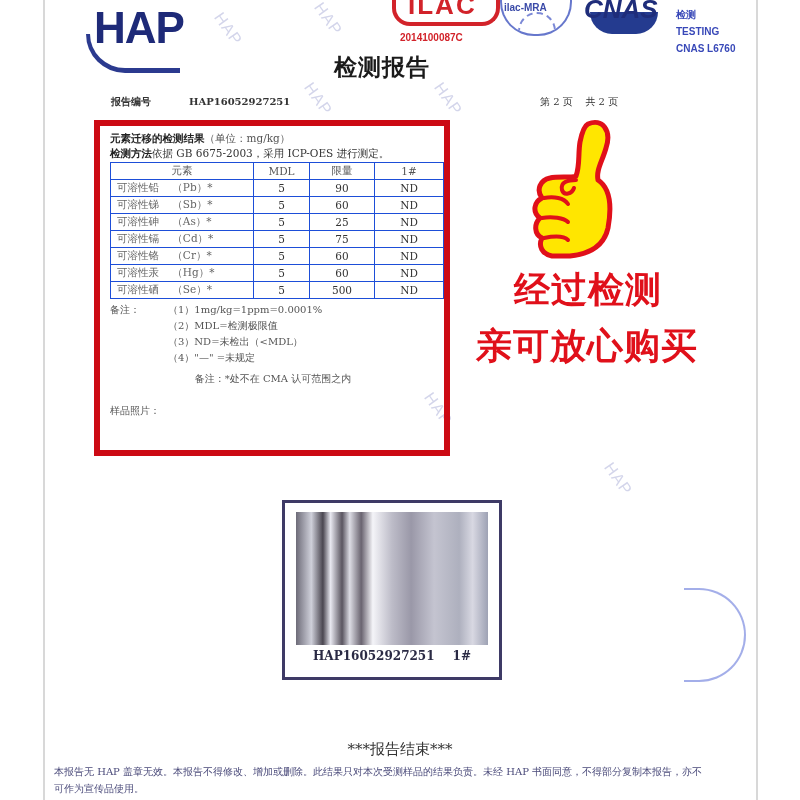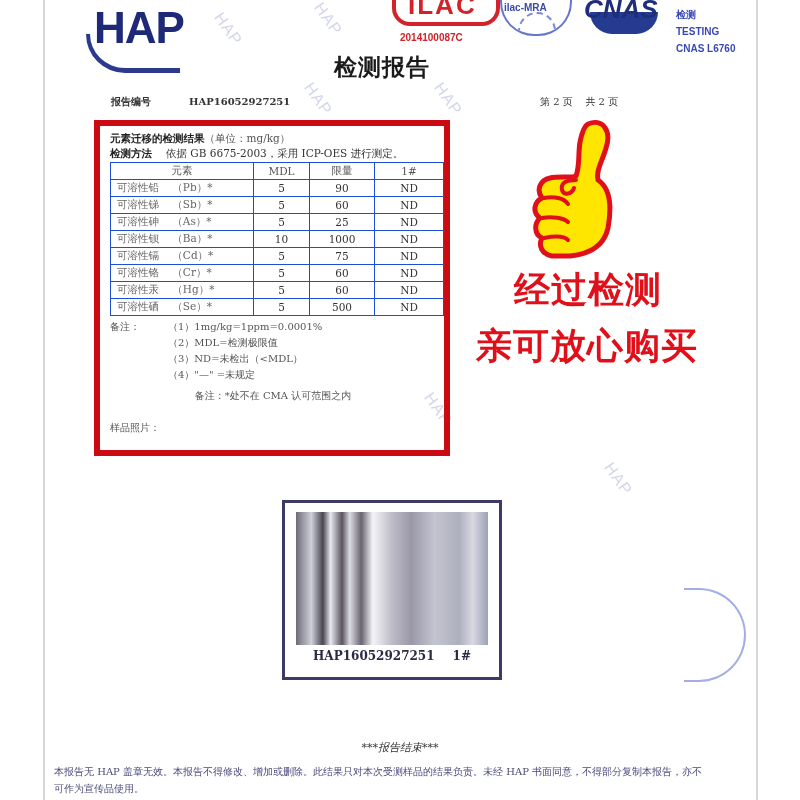--- a/index.html
+++ b/index.html
@@ -31,21 +31,21 @@
   .title { left:334px; top:52px; font-family:"DejaVu Sans",sans-serif; font-weight:bold; font-size:23px; color:#1a1a1a; letter-spacing:1px; }
   .report-no { left:111px; top:95px; font-size:10px; font-weight:bold; color:#333; }
   .report-no .v { margin-left:38px; }
   .page-no { left:540px; top:95px; font-size:10px; color:#333; }
   
   .redbox { left:94px; top:120px; width:356px; height:336px; border:6px solid #cc0a14; box-sizing:border-box; }
   .rb-inner { position:absolute; left:10px; top:6px; right:8px; font-size:10px; color:#333; }
   .rb-h1 { font-weight:bold; font-size:10.5px; color:#222; }
   .rb-h1 .u { font-weight:normal; color:#555; }
   .rb-h2 { margin-top:1px; font-size:10.5px; }
-  .rb-h2 b { color:#222; margin-right:14px; }
+  .rb-h2 b { color:#222; }
   table.res { border-collapse:collapse; width:334px; margin-top:1px; font-size:10.5px; }
   table.res th, table.res td { border:1px solid #1d4ed8; height:16px; padding:0; text-align:center; font-weight:normal; color:#333; }
   table.res th { color:#555; }
   table.res td.el { text-align:left; padding-left:6px; color:#666; white-space:pre; }
   .notes { margin-top:3px; font-size:10px; color:#555; line-height:16px; }
   .notes .lbl { display:inline-block; width:58px; }
   .notes .ind { padding-left:58px; }
   .cma-note { margin-top:6px; font-size:10px; color:#555;text-align:center; }
   .photo-lbl { margin-top:18px; font-size:10px; color:#555; }
   
@@ -54,21 +54,21 @@
   .promo1 { left:514px; top:266px; font-size:36px; }
   .promo2 { left:476px; top:322px; font-size:36px; }
   
   .photo-frame { left:282px; top:500px; width:220px; height:180px; border:3px solid #3e3a66; box-sizing:border-box; background:#fff; }
   .photo-img { position:absolute; left:11px; top:9px; width:192px; height:133px;
                background:linear-gradient(90deg,#6d6b78 0%,#cfd0da 8%,#4a4650 14%,#e8e8f0 18%,#5a5560 24%,#dcdce4 28%,#6a6470 34%,#f4f4f8 40%,#bdbcc8 50%,#9a98a8 60%,#c4c4d0 72%,#aeb0be 85%,#d8d8e2 92%,#9ea2b4 100%); }
   .photo-cap { position:absolute; left:0; right:0; top:146px; text-align:center; font-weight:bold; font-size:12px; color:#2a2a44; }
   .photo-cap span + span { margin-left:18px; }
   .stamp { left:684px; top:588px; width:60px; height:90px; border:2px solid #7d8ce0; border-left:none;
            border-radius:0 60px 60px 0; opacity:.7; }
-  .end { left:0; width:800px; top:740px; text-align:center; font-size:11px; color:#333;font-style:italic; }
+  .end { left:0; width:800px; top:740px; text-align:center; font-size:15px; color:#333; }
   .disclaimer { left:54px; top:763px; width:650px; font-size:10px; line-height:17px; color:#4a4a7a; }
 </style>
 </head>
 <body>
 
 <div class="edge l"></div>
 <div class="edge r"></div>
 
 <div class="wm" style="left:210px;top:20px">HAP</div>
 <div class="wm" style="left:310px;top:10px">HAP</div>
@@ -135,26 +135,20 @@
             <td>60</td>
             <td>ND</td>
           </tr>
       <tr>
             <td class="el">可溶性砷    （As）*</td>
             <td>5</td>
             <td>25</td>
             <td>ND</td>
           </tr>
       <tr>
-            <td class="el">可溶性钡    （Ba）*</td>
-            <td>10</td>
-            <td>1000</td>
-            <td>ND</td>
-          </tr>
-      <tr>
             <td class="el">可溶性镉    （Cd）*</td>
             <td>5</td>
             <td>75</td>
             <td>ND</td>
           </tr>
       <tr>
             <td class="el">可溶性铬    （Cr）*</td>
             <td>5</td>
             <td>60</td>
             <td>ND</td>

